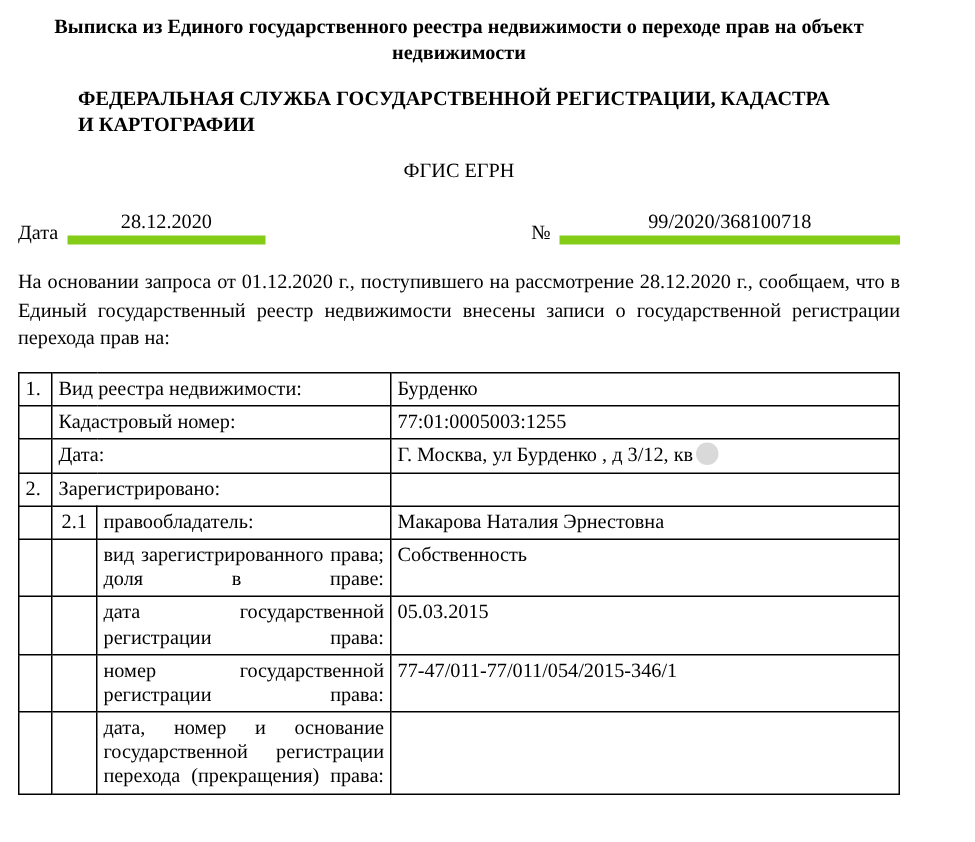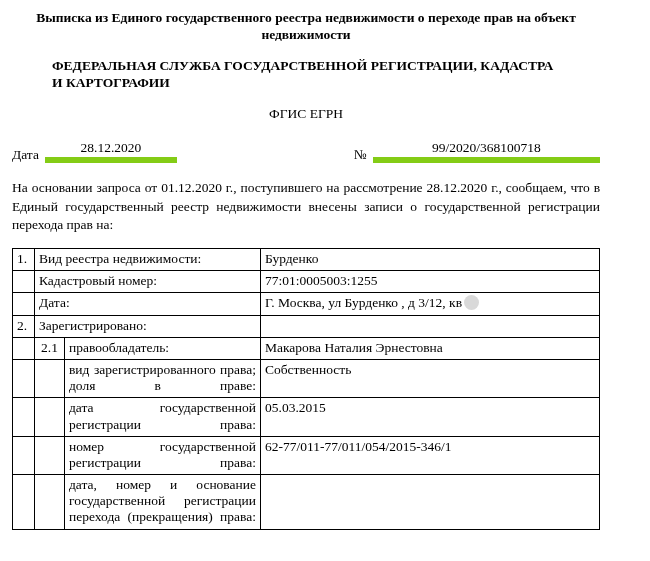--- a/index.html
+++ b/index.html
@@ -192,21 +192,21 @@
       <tr>
         <td class="num"></td>
         <td class="subnum"></td>
         <td class="label label-span">дата государственной регистрации права:</td>
         <td class="value">05.03.2015</td>
       </tr>
       <tr>
         <td class="num"></td>
         <td class="subnum"></td>
         <td class="label label-span">номер государственной регистрации права:</td>
-        <td class="value">62-77/011-77/011/054/2015-346/1</td>
+        <td class="value">77-47/011-77/011/054/2015-346/1</td>
       </tr>
       <tr>
         <td class="num"></td>
         <td class="subnum"></td>
         <td class="label label-span">дата, номер и основание государственной регистрации перехода (прекращения) права:</td>
         <td class="value"></td>
       </tr>
     </tbody>
   </table>
 

